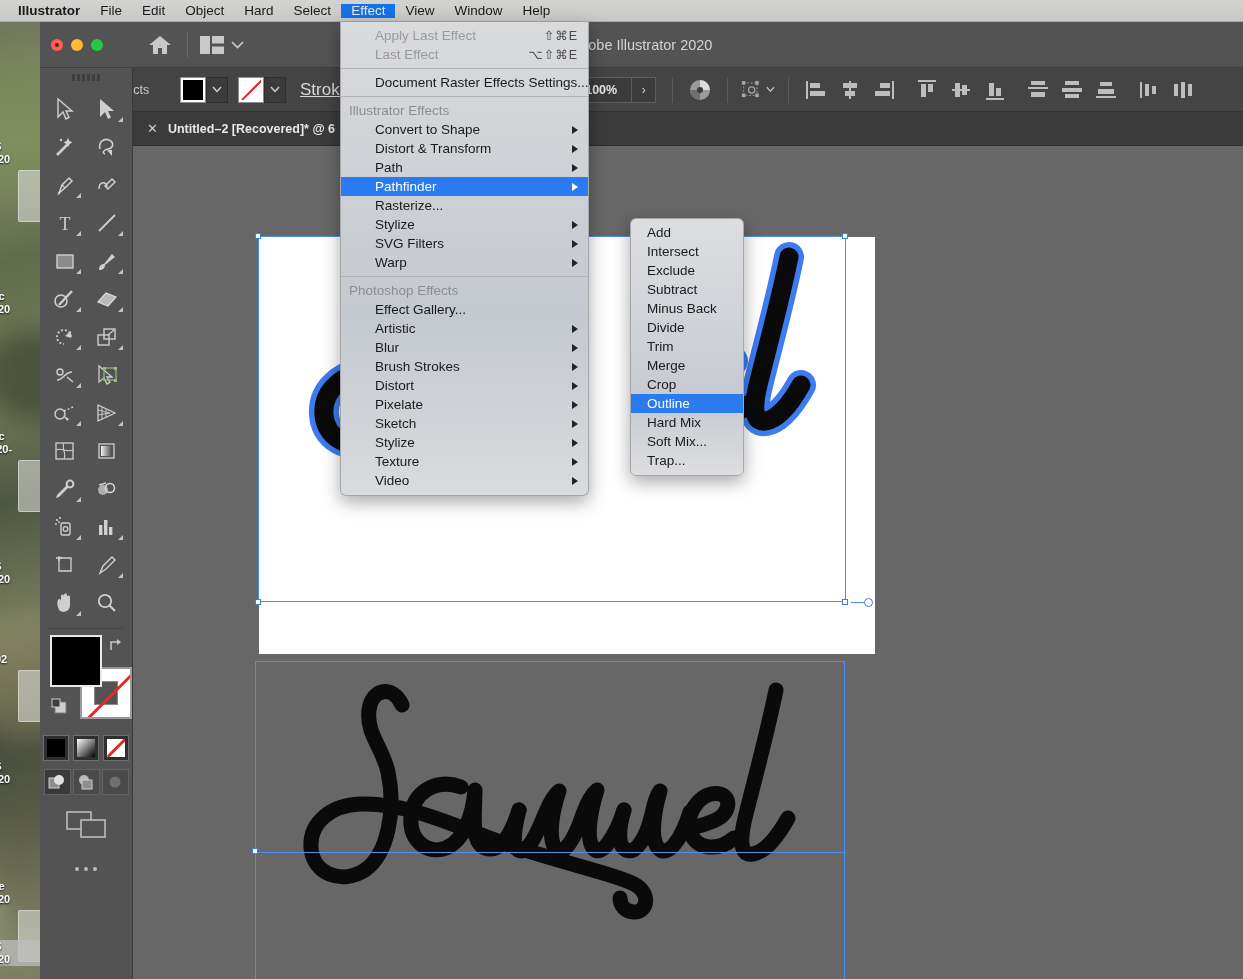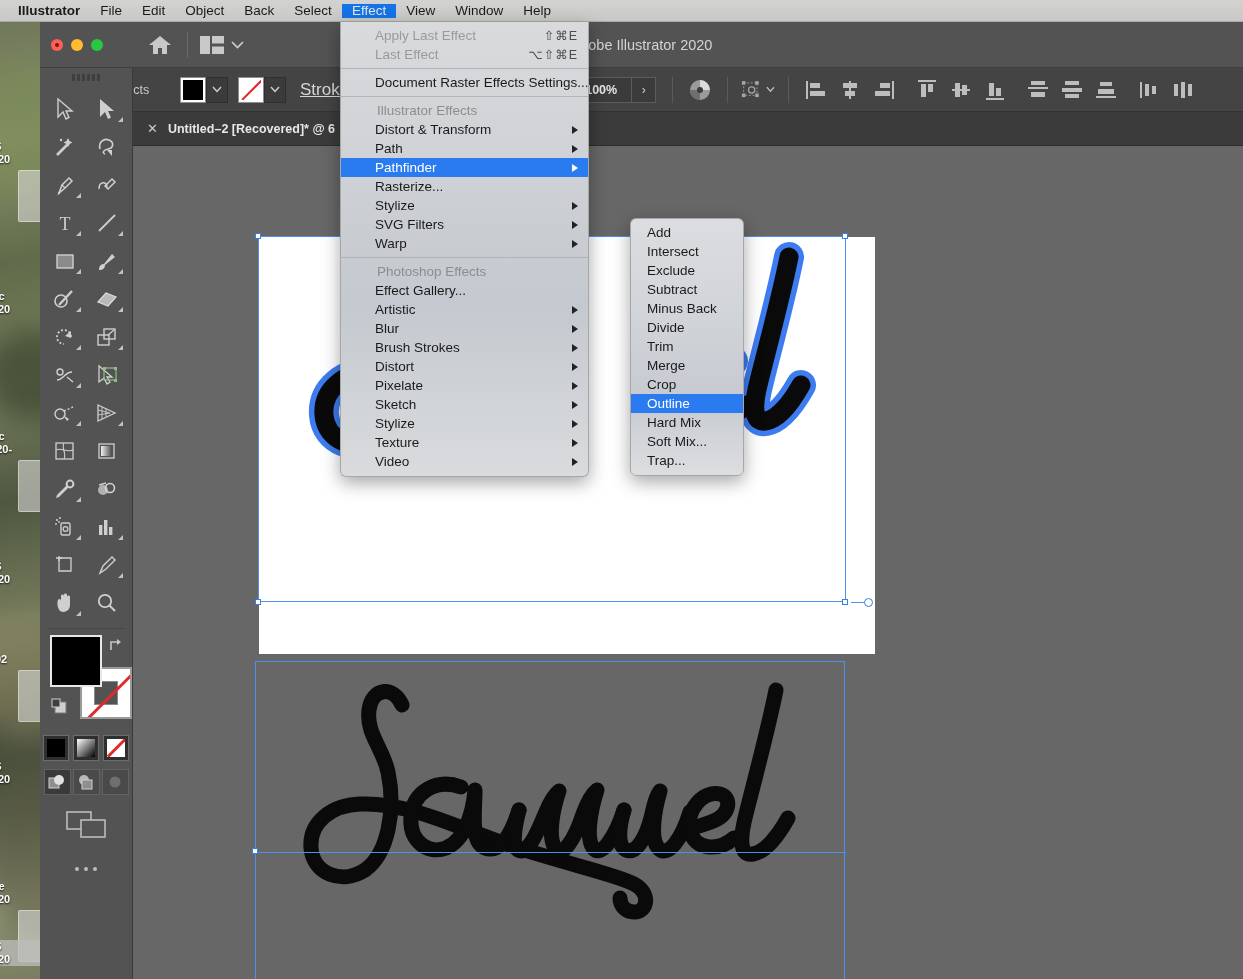--- a/index.html
+++ b/index.html
@@ -191,21 +191,21 @@
     box-shadow:0 6px 18px rgba(0,0,0,.35);
     z-index:80; padding:4px 0 5px 0;
     font-size:13.5px; color:#1a1a1a;
   }
   .mi{
     position:relative; height:19px; display:flex; align-items:center;
     padding:0 10px 0 34px; white-space:nowrap;
   }
   .mi .sc{ margin-left:auto; color:#4a4a4a; font-size:12.5px; letter-spacing:1px;}
   .mi.disabled{ color:#9a9a9a; }
-  .mi.section{ color:#8d8d8d; padding-left:36px; }
+  .mi.section{ color:#8d8d8d; padding-left:8px; }
   .mi.hi{ background:#2a7bf0; color:#fff; }
   .mi.hi .arr{ border-left-color:#fff;}
   .arr{
     position:absolute; right:10px; top:50%; transform:translateY(-50%);
     width:0;height:0; border-top:4.5px solid transparent; border-bottom:4.5px solid transparent;
     border-left:6px solid #222;
   }
   .mdiv{ height:1px; background:#b2b4b6; margin:4px 0; }
 
   
@@ -241,21 +241,21 @@
     <div class="dt-label" style="top: 880px;"><span>Se</span><br><span>2020</span></div>
     <div class="dt-thumb" style="top: 910px;"></div>
     <div class="dt-label sel" style="top: 940px;"><span>S</span><br><span>2020</span></div>
   </div>
 
 <div id="menubar">
     <div class="mb-item appname">Illustrator</div>
     <div class="mb-item">File</div>
     <div class="mb-item">Edit</div>
     <div class="mb-item">Object</div>
-    <div class="mb-item">Back</div>
+    <div class="mb-item">Hard</div>
     <div class="mb-item">Select</div>
     <div class="mb-item active">Effect</div>
     <div class="mb-item">View</div>
     <div class="mb-item">Window</div>
     <div class="mb-item">Help</div>
   </div>
 
 <div id="appwin">
 
   <div id="titlebar">
@@ -755,20 +755,24 @@
       <span>Last Effect</span>
       <span class="sc">⌥⇧⌘E</span>
     </div>
     <div class="mdiv"></div>
     <div class="mi">
       <span>Document Raster Effects Settings...</span>
     </div>
     <div class="mdiv"></div>
     <div class="mi section">Illustrator Effects</div>
     <div class="mi">
+      <span>Convert to Shape</span>
+      <span class="arr"></span>
+    </div>
+    <div class="mi">
       <span>Distort &amp; Transform</span>
       <span class="arr"></span>
     </div>
     <div class="mi">
       <span>Path</span>
       <span class="arr"></span>
     </div>
     <div class="mi hi">
       <span>Pathfinder</span>
       <span class="arr"></span>

